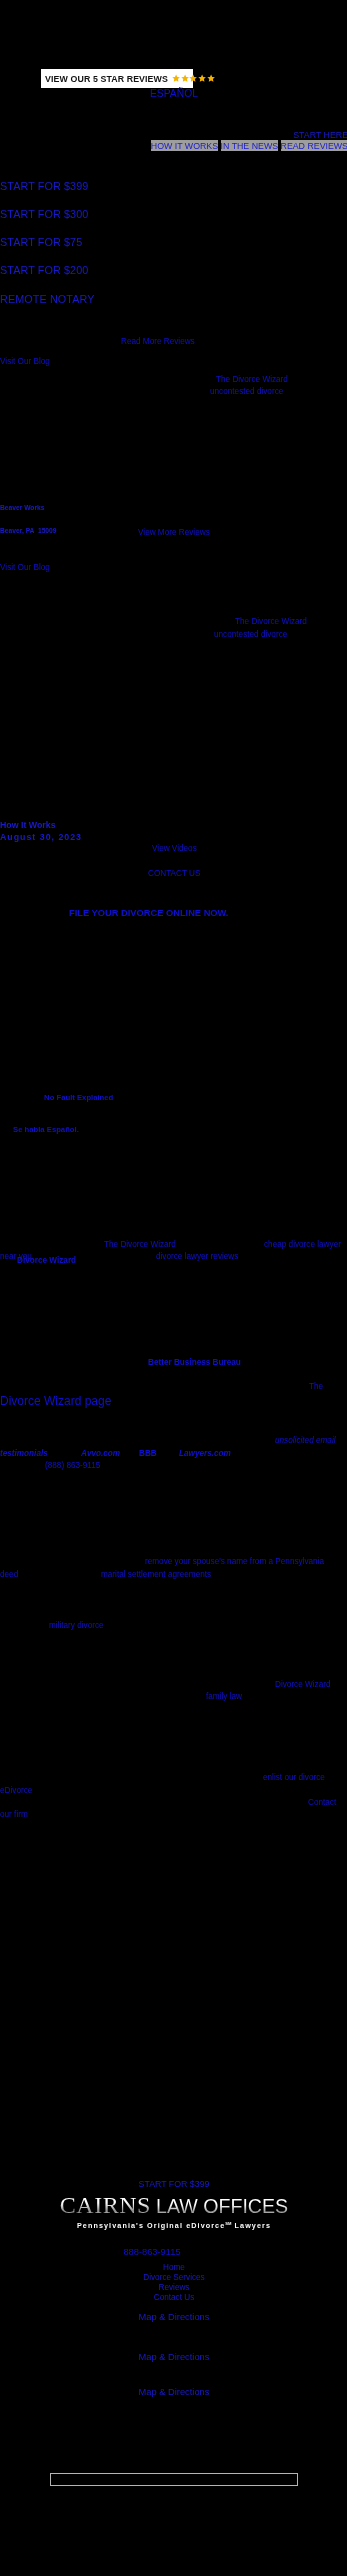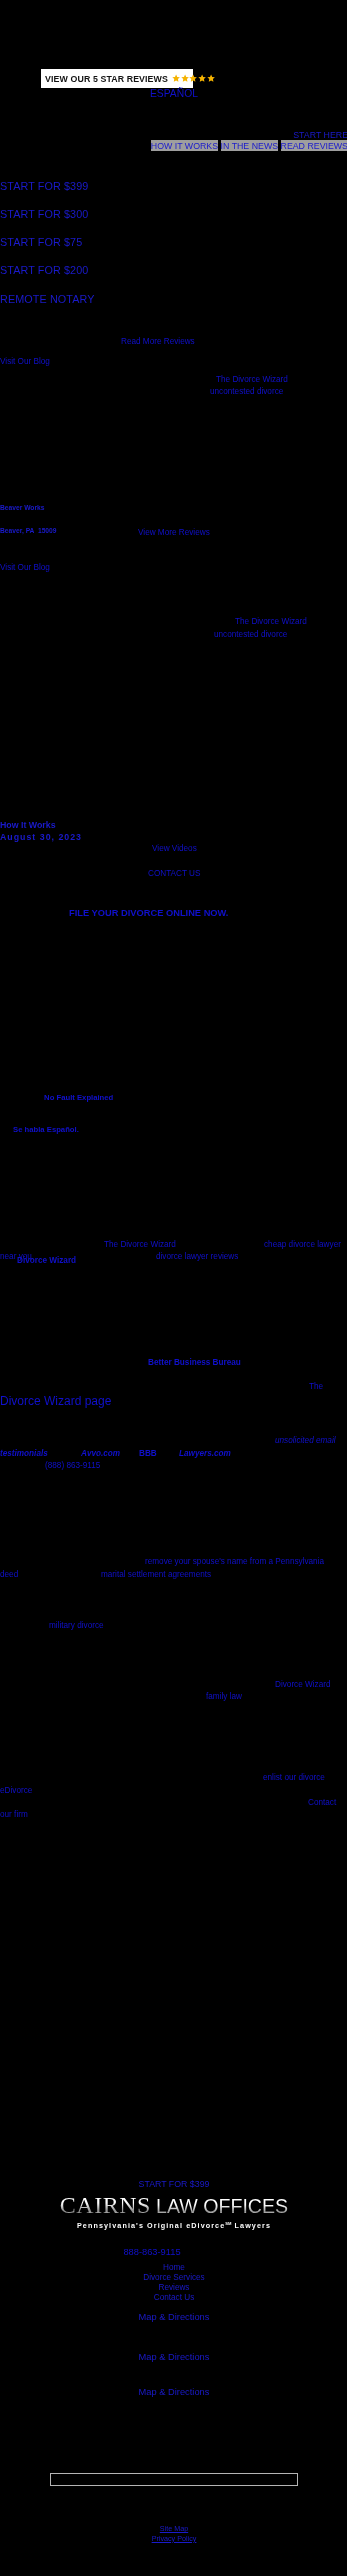--- a/index.html
+++ b/index.html
@@ -249,19 +249,15 @@
     <a>Reviews</a>
     <a>Contact Us</a>
   </div>
 
   <a class="map-dir" style="top:2312px;">Map &amp; Directions</a>
   <a class="map-dir" style="top:2352px;">Map &amp; Directions</a>
   <a class="map-dir" style="top:2387px;">Map &amp; Directions</a>
 
   <div class="bottom-box"></div>
 
-  <div class="legal-links">
-    <a>Site Map</a>
-    <a>Privacy Policy</a>
-  </div>
 
 </div>
 
 
 </body></html>

